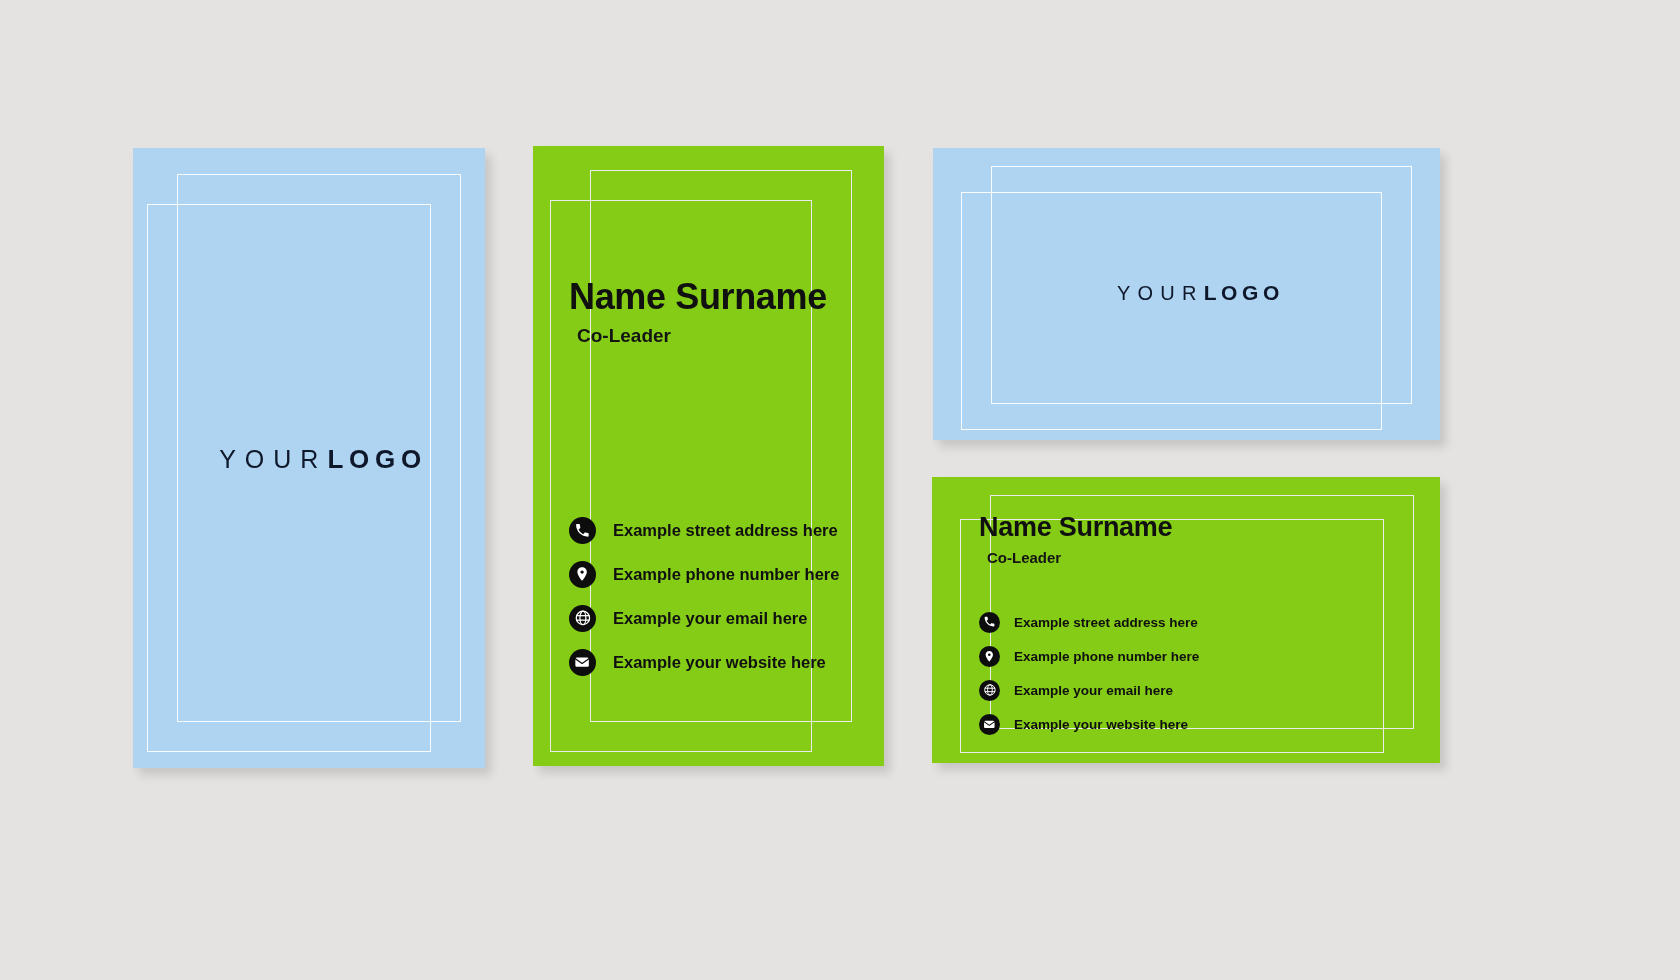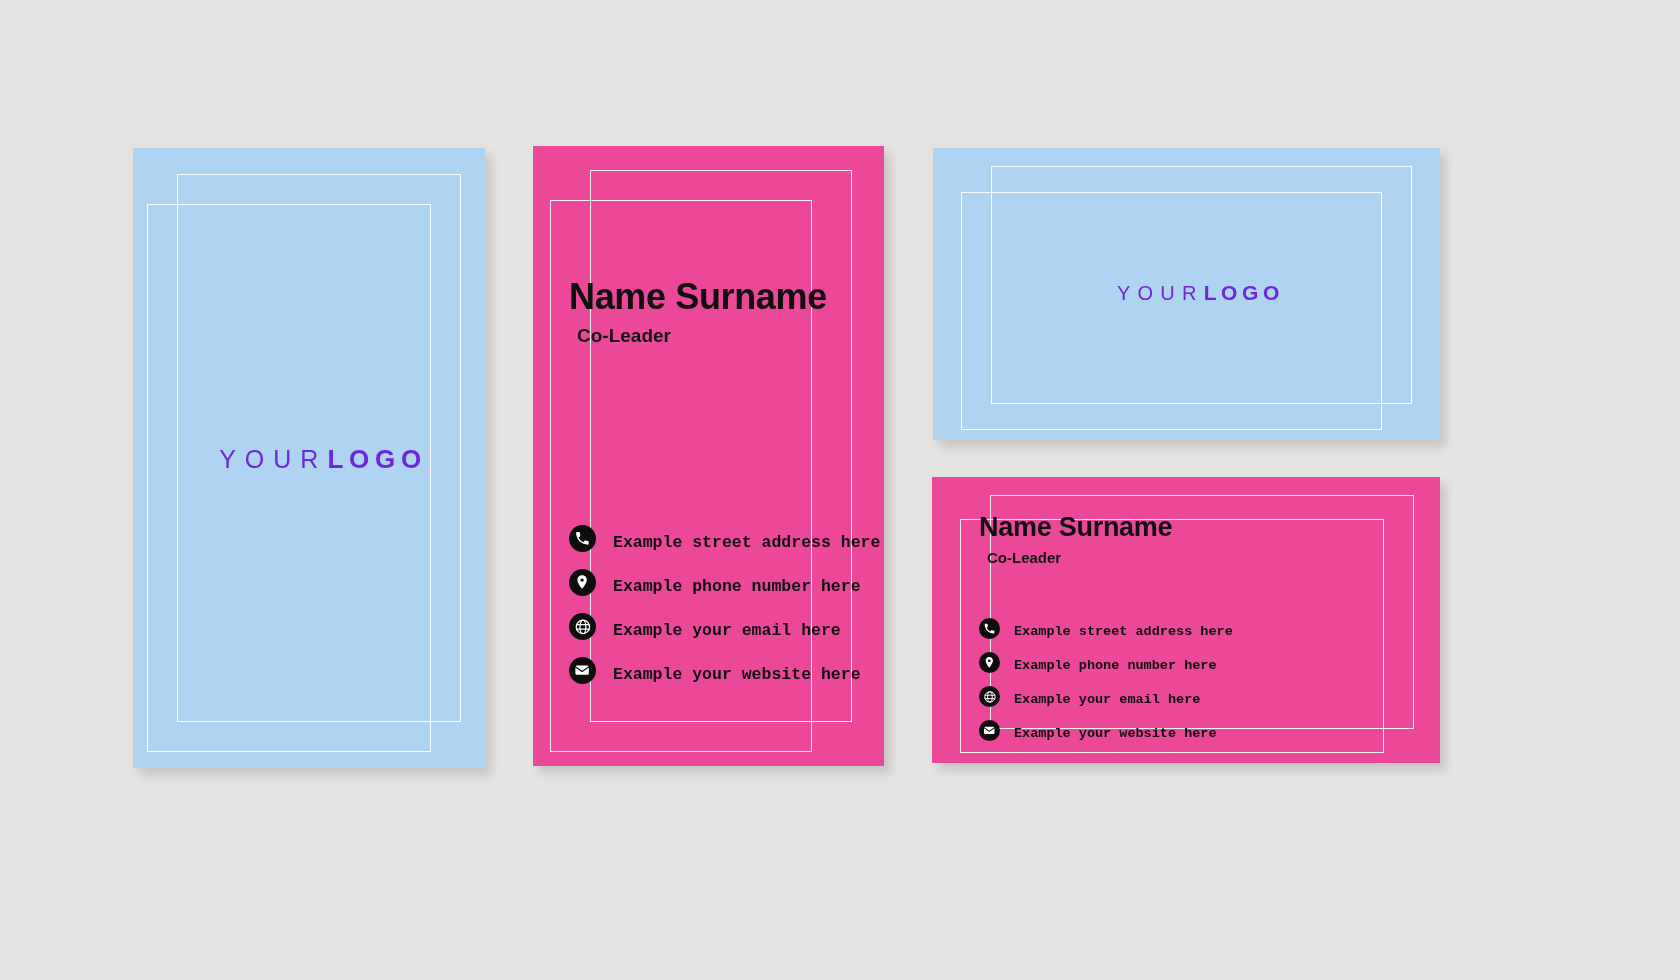--- a/index.html
+++ b/index.html
@@ -21,21 +21,21 @@
   }
 
   
   .card {
     position: absolute;
     box-sizing: border-box;
     overflow: hidden;
     box-shadow: 6px 7px 9px rgba(0,0,0,0.13);
   }
   .card.blue  { background: #aed4f2; }
-  .card.white { background: #ec4899; }
+  .card.white { background: #84cc16; }
 
   
   .frame {
     position: absolute;
     inset: 0;
     pointer-events: none;
   }
   .frame .rect {
     position: absolute;
     box-sizing: border-box;
@@ -43,21 +43,21 @@
     border-width: 1.5px;
   }
   .card.blue  .frame .rect { border-color: rgba(255,255,255,0.92); }
   .card.white .frame .rect { border-color: #ececec; }
 
   
   .logo-wrap {
     position: absolute;
     left: 0; right: 0;
     text-align: center;
-    color: #6d28d9;
+    color: #0f172a;
     white-space: nowrap;
     padding-left: 28px;
   }
   .logo-thin {
     font-weight: 300;
     letter-spacing: 0.36em;
   }
   .logo-bold {
     font-weight: 700;
     letter-spacing: 0.22em;
@@ -80,23 +80,22 @@
   }
 
   .contact-list {
     position: absolute;
     list-style: none;
     margin: 0;
     padding: 0;
   }
   .contact-row {
     display: flex;
-    align-items: flex-end;
-    white-space: nowrap;
-    font-family: Liberation Mono, monospace;
+    align-items: center;
+    white-space: nowrap;
   }
   .ic {
     flex: 0 0 auto;
     border-radius: 50%;
     background: #0d0d0d;
     display: flex;
     align-items: center;
     justify-content: center;
   }
   .ic svg { display: block; }

